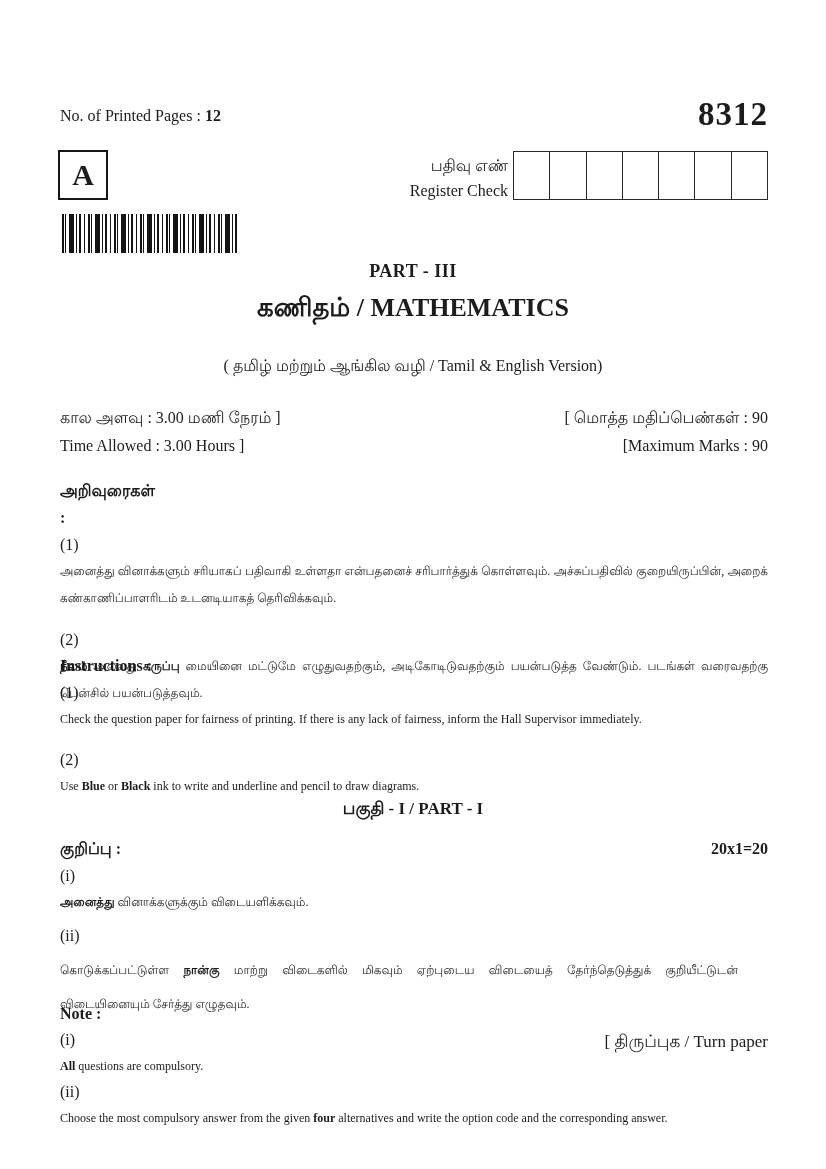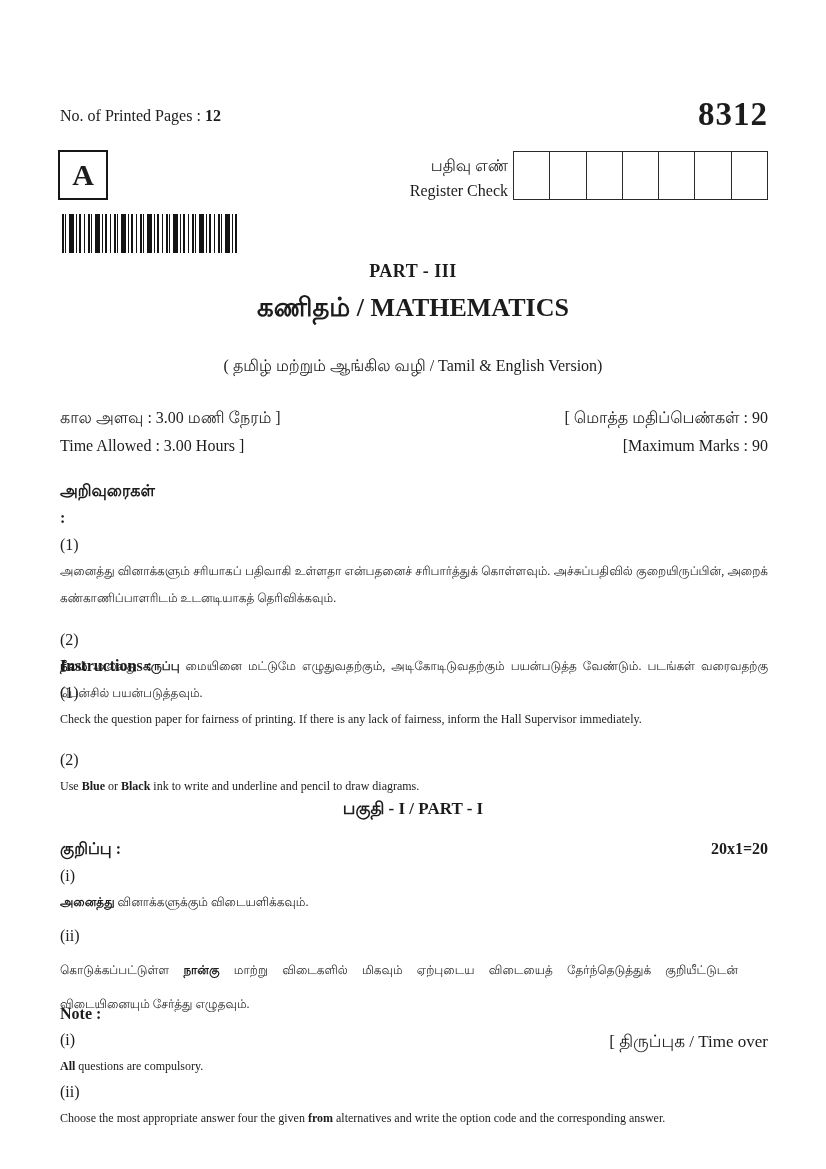--- a/index.html
+++ b/index.html
@@ -168,19 +168,19 @@
 
   <div class="block eng-note">
     <div class="row">
       <div class="col-label-nrw">Note :</div>
       <div class="col-num-nrw">(i)</div>
       <div class="col-text"><b>All</b><span> questions are compulsory.</span></div>
     </div>
     <div class="row">
       <div class="col-label-nrw"></div>
       <div class="col-num-nrw">(ii)</div>
-      <div class="col-text"><span>Choose the most appropriate answer four the given </span><b>from</b><span> alternatives and write the option code and the corresponding answer.</span></div>
+      <div class="col-text"><span>Choose the most compulsory answer from the given </span><b>four</b><span> alternatives and write the option code and the corresponding answer.</span></div>
     </div>
   </div>
 
-  <div class="footer">[ திருப்புக / Time over</div>
+  <div class="footer">[ திருப்புக / Turn paper</div>
 
 </div>
 
 </body></html>

